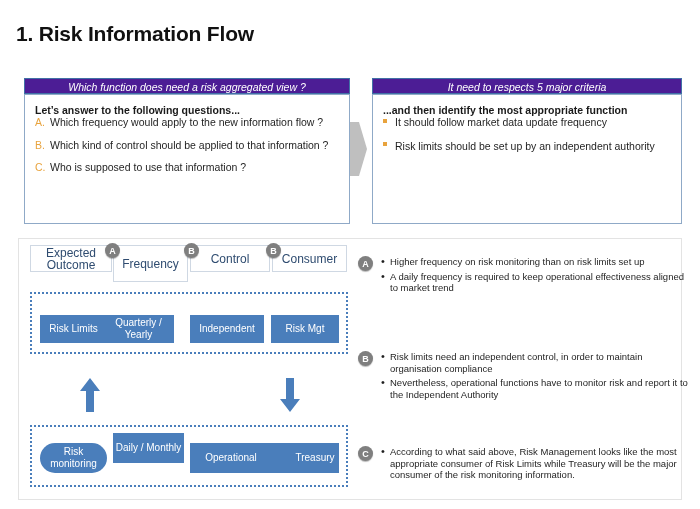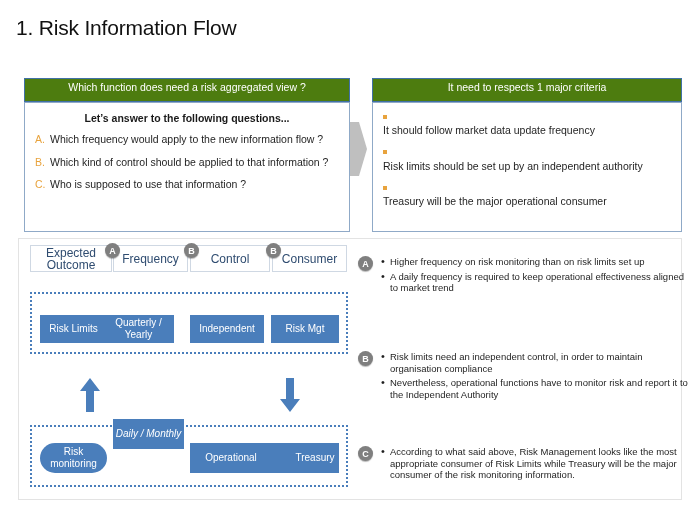--- a/index.html
+++ b/index.html
@@ -13,55 +13,54 @@
     position: relative;
     font-family: "Liberation Sans", sans-serif;
     color: #262626;
     overflow: hidden;
   }
 
   
   #page-title {
     position: absolute;
     left: 16px;
-    top: 16px;
+    top: 22px;
     font-size: 21px;
-    font-weight: normal;
+    font-weight: bold;
     letter-spacing: -0.2px;
     color: #111111;
     white-space: nowrap;
   }
 
   
   .panel {
     position: absolute;
   }
   .panel-header {
-    background: #4d7c0f;
+    background: #4c1d95;
     color: #ffffff;
     font-size: 10.5px;
     text-align: center;
     line-height: 16px;
-    height: 24px;
+    height: 16px;
     border: 1px solid #3f6d a3;
     border: 1px solid #4171a6;
     box-sizing: border-box;
+    font-style: italic;
   }
   .panel-body {
     background: #ffffff;
     border: 1px solid #8fa9c7;
     box-sizing: border-box;
     padding: 9px 10px 6px 10px;
   }
   .panel-lead {
     font-size: 10.5px;
     font-weight: bold;
     color: #1a1a1a;
-    margin-bottom: 9px;
-    text-align: center;
   }
   .q-row {
     display: flex;
     align-items: flex-start;
     margin-bottom: 9px;
     font-size: 10.5px;
     line-height: 13.5px;
   }
   .q-marker {
     color: #e8a33d;
@@ -72,21 +71,20 @@
   .q-text {
     flex: 1 1 auto;
     color: #1f1f1f;
   }
   .b-row {
     display: flex;
     align-items: flex-start;
     margin-bottom: 10px;
     font-size: 10.5px;
     line-height: 13.5px;
-    flex-direction: column;
   }
   .b-marker {
     color: #e8a33d;
     width: 12px;
     flex: 0 0 12px;
     font-size: 12px;
     line-height: 11px;
   }
   .b-marker i {
     display: inline-block;
@@ -242,44 +240,41 @@
   </div>
 </div>
 
 <div id="gray-arrow">
   <svg width="19" height="62" viewBox="0 0 19 62" xmlns="http://www.w3.org/2000/svg">
     <polygon points="1,4 10,4 18,31 10,58 1,58" fill="#bfbfbf"></polygon>
   </svg>
 </div>
 
 <div class="panel" style="left:372px; top:78px; width:310px;">
-  <div class="panel-header">It need to respects 1 major criteria</div>
+  <div class="panel-header">It need to respects 5 major criteria</div>
   <div class="panel-body" style="height:130px;">
+    <div class="panel-lead">...and then identify the most appropriate function</div>
 
     <div class="b-row">
       <span class="b-marker"><i></i></span>
       <span class="q-text">It should follow market data update frequency</span>
     </div>
     <div class="b-row">
       <span class="b-marker"><i></i></span>
       <span class="q-text">Risk limits should be set up by an independent authority</span>
     </div>
-    <div class="b-row">
-      <span class="b-marker"><i></i></span>
-      <span class="q-text">Treasury will be the major operational consumer</span>
-    </div>
   </div>
 </div>
 
 <div id="bottom-frame"></div>
 
 <div class="hdr-cell" style="left:30px; top:245px; width:82px; height:27px;">
   <span>Expected Outcome</span>
 </div>
-<div class="hdr-cell" style="left:113px; top:245px; width:75px; height:27px;">
+<div class="hdr-cell" style="left:113px; top:245px; width:75px; height:37px;">
   <span>Frequency</span>
 </div>
 <div class="hdr-cell" style="left:190px; top:245px; width:80px; height:27px;">
   <span>Control</span>
 </div>
 <div class="hdr-cell" style="left:272px; top:245px; width:75px; height:27px;">
   <span>Consumer</span>
 </div>
 
 <div class="badge" style="left:105px; top:243px;">A</div>
@@ -308,21 +303,21 @@
 <div class="arrow-down" style="left:279px; top:378px;">
   <svg width="22" height="34" viewBox="0 0 22 34" xmlns="http://www.w3.org/2000/svg">
     <polygon points="11,34 21,21 15,21 15,0 7,0 7,21 1,21" fill="#4a7ebb"></polygon>
   </svg>
 </div>
 
 <div class="dotted-group" style="left:30px; top:425px; width:318px; height:62px;"></div>
 <div class="blue-box" style="left:40px; top:443px; width:67px; height:30px;border-radius:15px;">
   <span>Risk monitoring</span>
 </div>
-<div class="blue-box" style="left:113px; top:419px; width:71px; height:30px;font-style:italic;">
+<div class="blue-box" style="left:113px; top:433px; width:71px; height:30px;">
   <span>Daily / Monthly</span>
 </div>
 <div class="blue-box" style="left:190px; top:443px; width:82px; height:30px;">
   <span>Operational</span>
 </div>
 <div class="blue-box" style="left:271px; top:443px; width:68px; height:30px;padding-left:20px;">
   <span>Treasury</span>
 </div>
 
 <div class="note" style="left:358px; top:256px; width:330px;">

